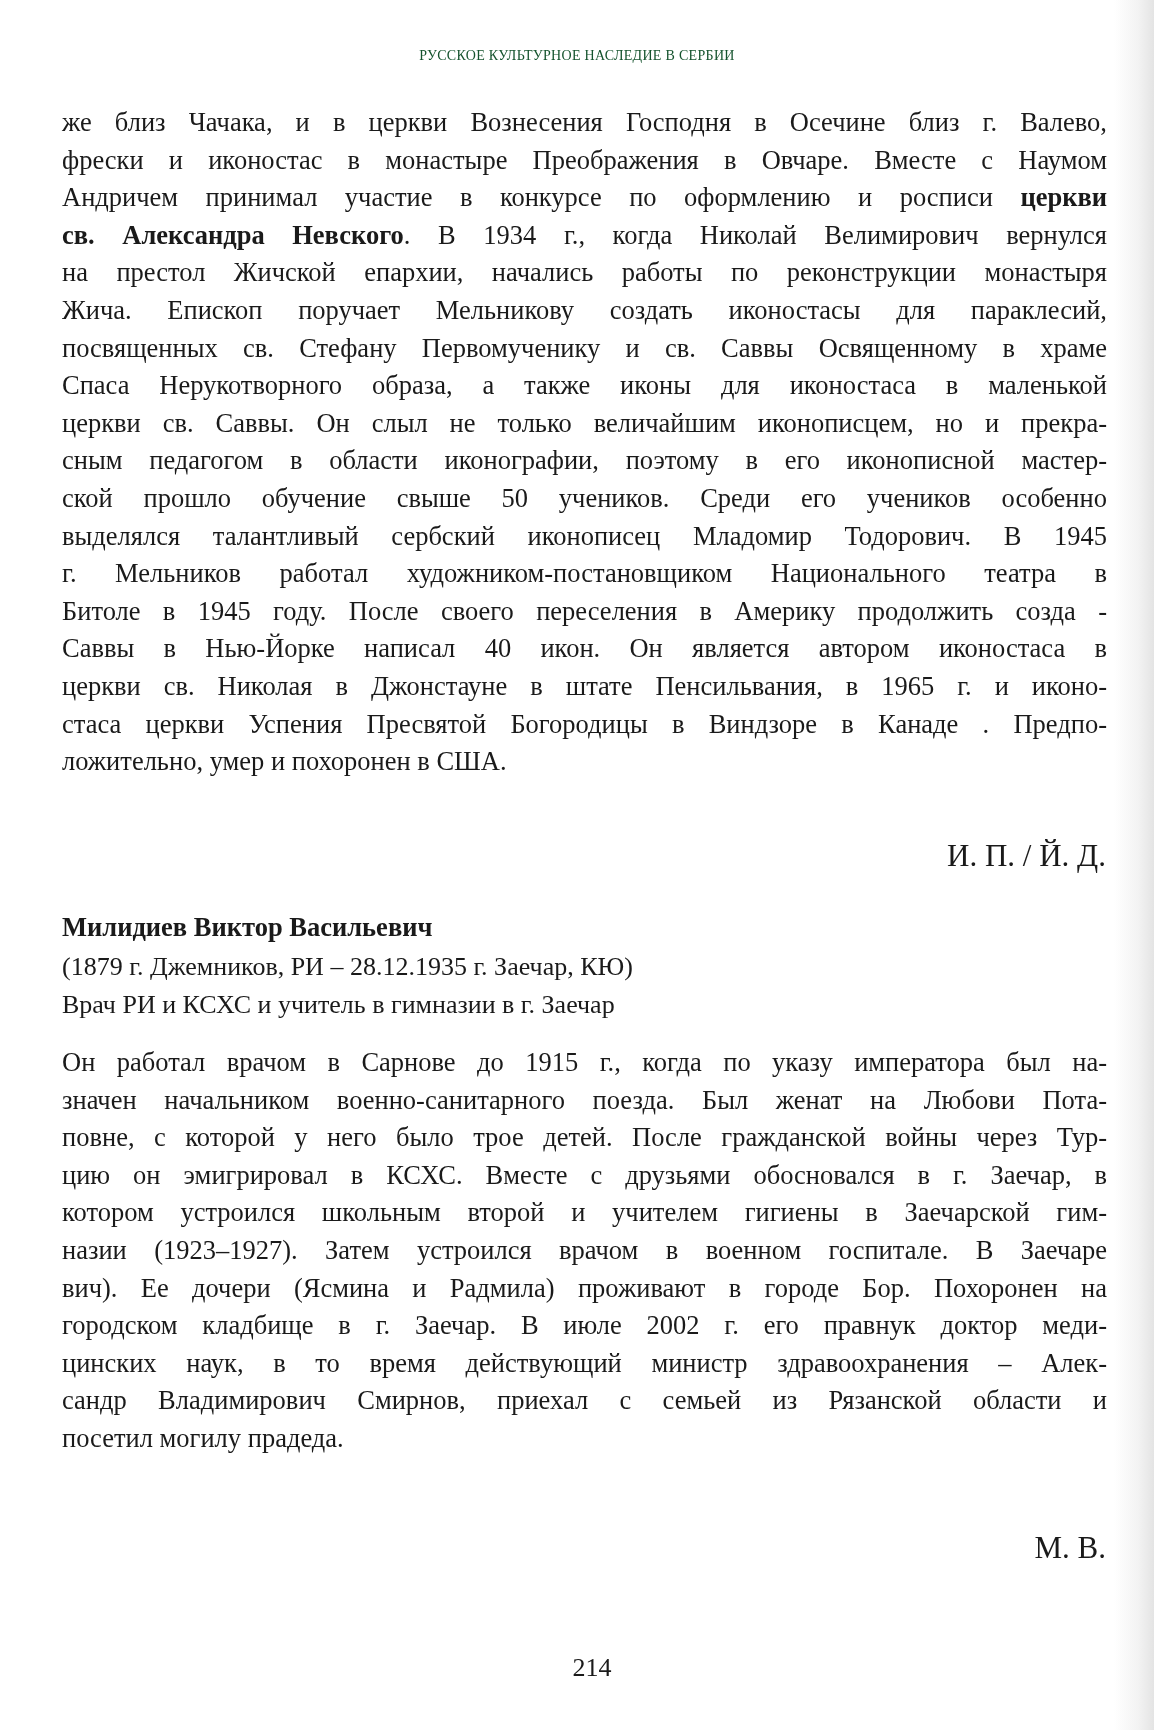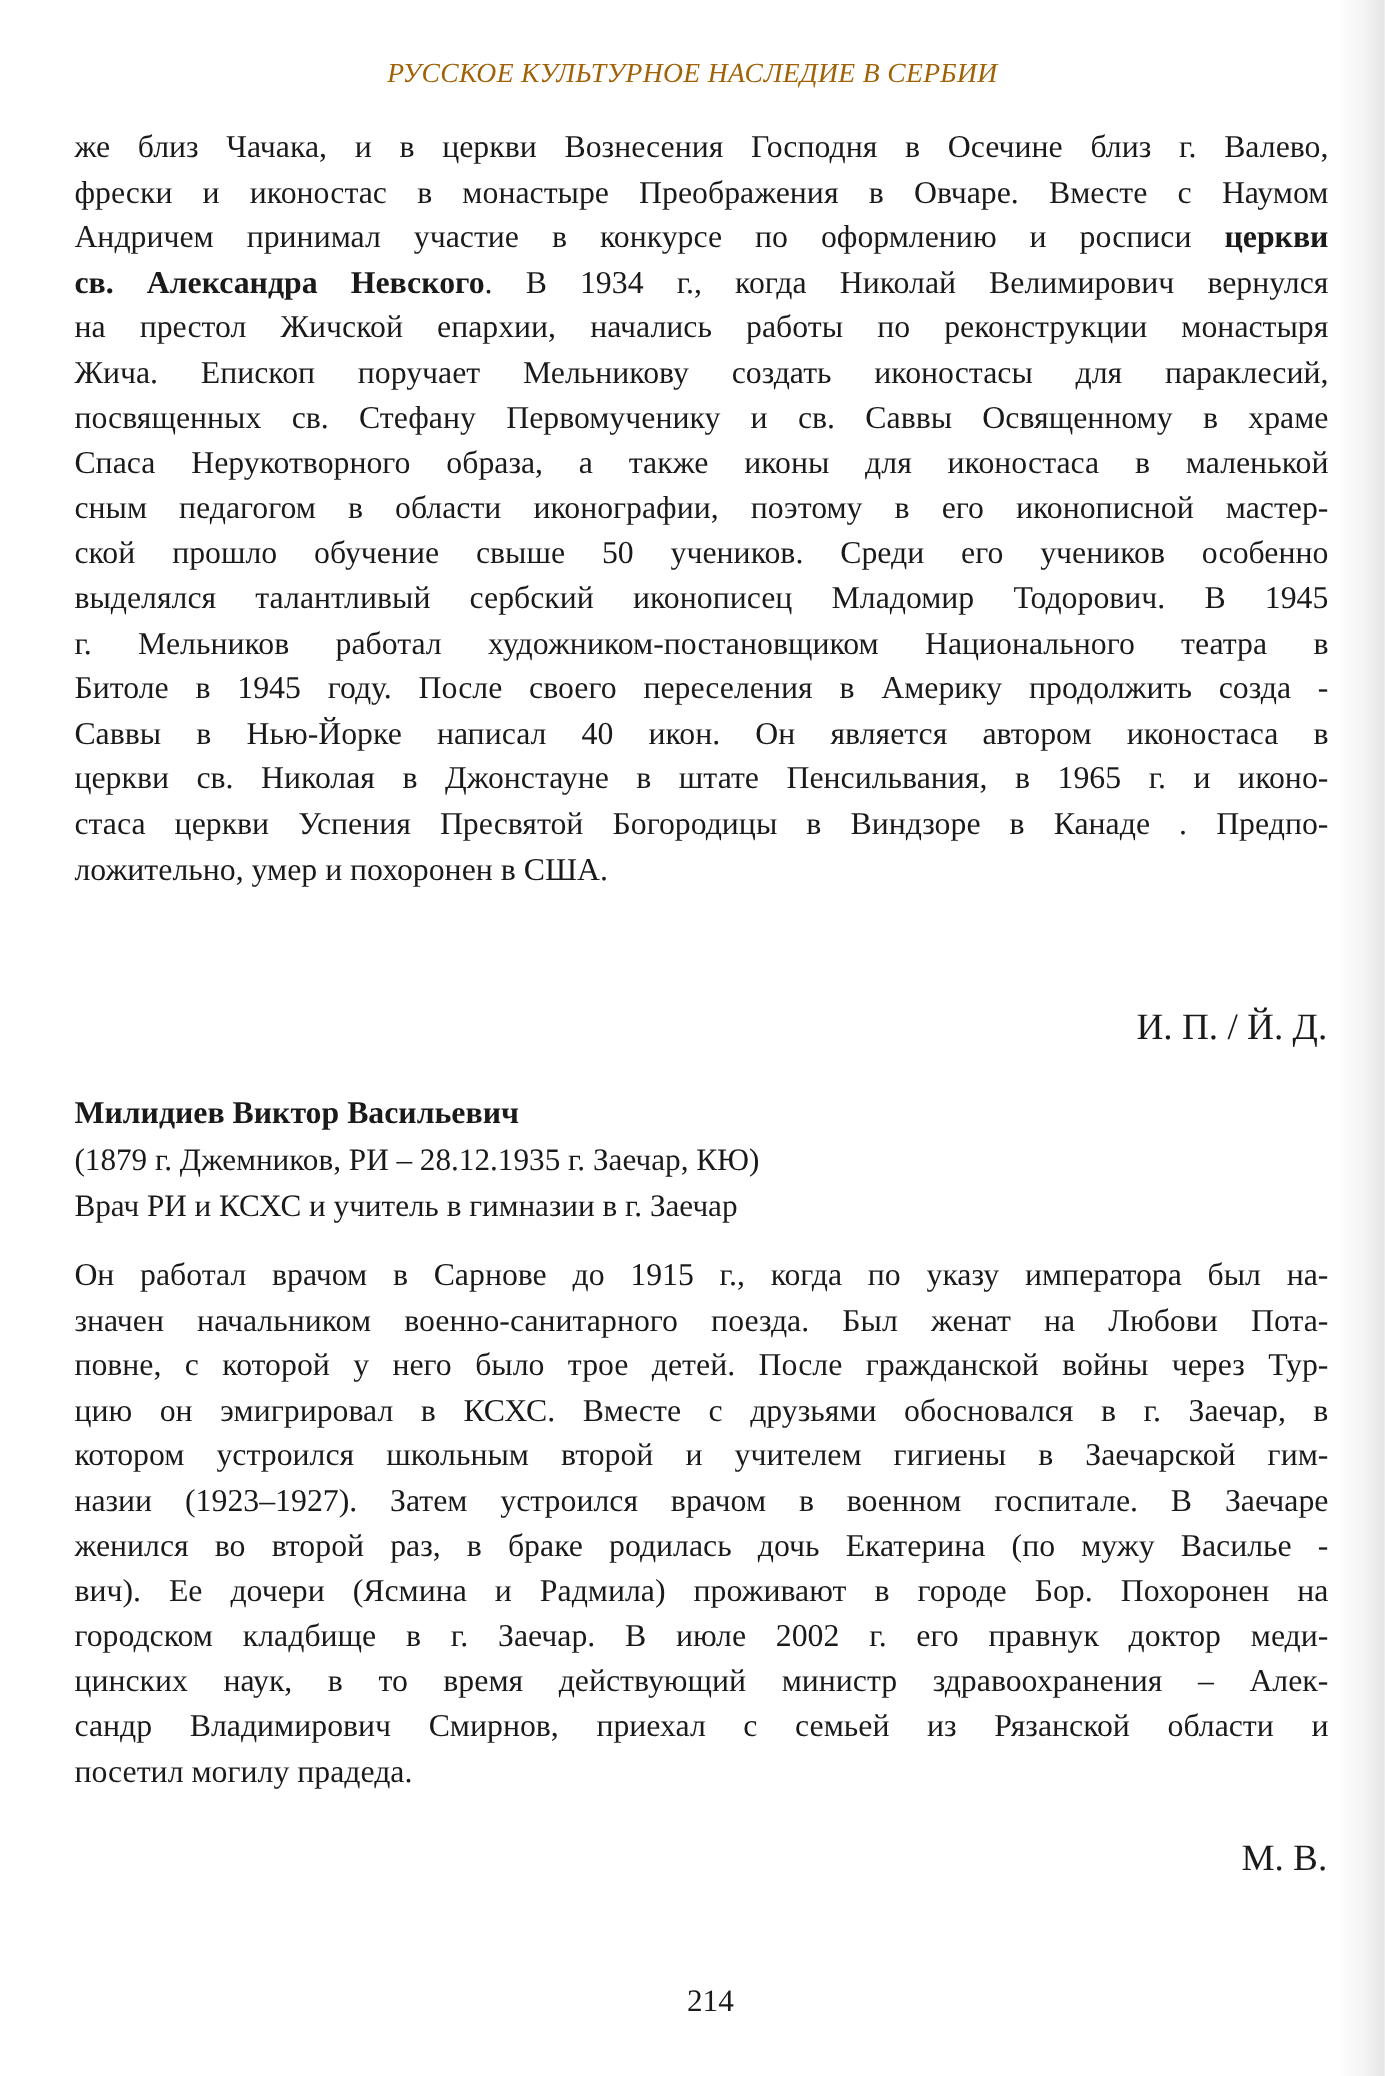--- a/index.html
+++ b/index.html
@@ -20,24 +20,23 @@
       top: 0; right: 0;
       width: 40px; height: 1730px;
       background: linear-gradient(to right, rgba(255,255,255,0) 0%, rgba(235,235,235,0.6) 60%, rgba(225,225,225,0.9) 100%);
     }
     .running-header {
       position: absolute;
       top: 48px;
       left: 0;
       width: 1154px;
       text-align: center;
-      font-size: 23px;
+      font-size: 14px;
       letter-spacing: 0.3px;
-      color: #a16207;
-      font-style: italic;
+      color: #14532d;
     }
     .text-block {
       position: absolute;
       left: 62px;
       width: 1045px;
       font-size: 26.5px;
       line-height: 37.6px;
     }
     .line {
       display: block;
@@ -87,20 +86,21 @@
 
 <div class="text-block" style="top:104px;">
   <span class="line">же близ Чачака, и в церкви Вознесения Господня в Осечине близ г. Валево,</span>
   <span class="line">фрески и иконостас в монастыре Преображения в Овчаре. Вместе с Наумом</span>
   <span class="line"><span>Андричем принимал участие в конкурсе по оформлению и росписи</span> <span class="b">церкви</span></span>
   <span class="line"><span class="b">св. Александра Невского</span><span>. В 1934 г., когда Николай Велимирович вернулся</span></span>
   <span class="line">на престол Жичской епархии, начались работы по реконструкции монастыря</span>
   <span class="line">Жича. Епископ поручает Мельникову создать иконостасы для параклесий,</span>
   <span class="line">посвященных св. Стефану Первомученику и св. Саввы Освященному в храме</span>
   <span class="line">Спаса Нерукотворного образа, а также иконы для иконостаса в маленькой</span>
+  <span class="line">церкви св. Саввы. Он слыл не только величайшим иконописцем, но и прекра-</span>
   <span class="line">сным педагогом в области иконографии, поэтому в его иконописной мастер-</span>
   <span class="line">ской прошло обучение свыше 50 учеников. Среди его учеников особенно</span>
   <span class="line">выделялся талантливый сербский иконописец Младомир Тодорович. В 1945</span>
   <span class="line">г. Мельников работал художником-постановщиком Национального театра в</span>
   <span class="line">Битоле в 1945 году. После своего переселения в Америку продолжить созда -</span>
   <span class="line">Саввы в Нью-Йорке написал 40 икон. Он является автором иконостаса в</span>
   <span class="line">церкви св. Николая в Джонстауне в штате Пенсильвания, в 1965 г. и иконо-</span>
   <span class="line">стаса церкви Успения Пресвятой Богородицы в Виндзоре в Канаде . Предпо-</span>
   <span class="line last">ложительно, умер и похоронен в США.</span>
 </div>
@@ -111,21 +111,20 @@
 <div class="entry-meta" style="top:952px;">(1879 г. Джемников, РИ – 28.12.1935 г. Заечар, КЮ)</div>
 <div class="entry-meta" style="top:990px;">Врач РИ и КСХС и учитель в гимназии в г. Заечар</div>
 
 <div class="text-block" style="top:1044px;">
   <span class="line">Он работал врачом в Сарнове до 1915 г., когда по указу императора был на-</span>
   <span class="line">значен начальником военно-санитарного поезда. Был женат на Любови Пота-</span>
   <span class="line">повне, с которой у него было трое детей. После гражданской войны через Тур-</span>
   <span class="line">цию он эмигрировал в КСХС. Вместе с друзьями обосновался в г. Заечар, в</span>
   <span class="line">котором устроился школьным второй и учителем гигиены в Заечарской гим-</span>
   <span class="line">назии (1923–1927). Затем устроился врачом в военном госпитале. В Заечаре</span>
-  <span class="line">женился во второй раз, в браке родилась дочь Екатерина (по мужу Василье -</span>
   <span class="line">вич). Ее дочери (Ясмина и Радмила) проживают в городе Бор. Похоронен на</span>
   <span class="line">городском кладбище в г. Заечар. В июле 2002 г. его правнук доктор меди-</span>
   <span class="line">цинских наук, в то время действующий министр здравоохранения – Алек-</span>
   <span class="line">сандр Владимирович Смирнов, приехал с семьей из Рязанской области и</span>
   <span class="line last">посетил могилу прадеда.</span>
 </div>
 
 <div class="signature" style="top:1530px;">М. В.</div>
 
 <div class="page-number">214</div>

